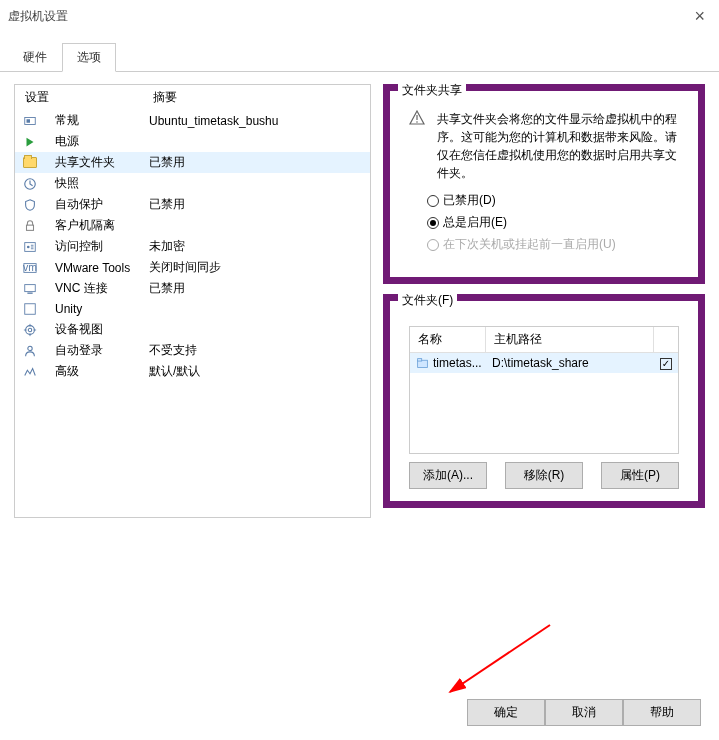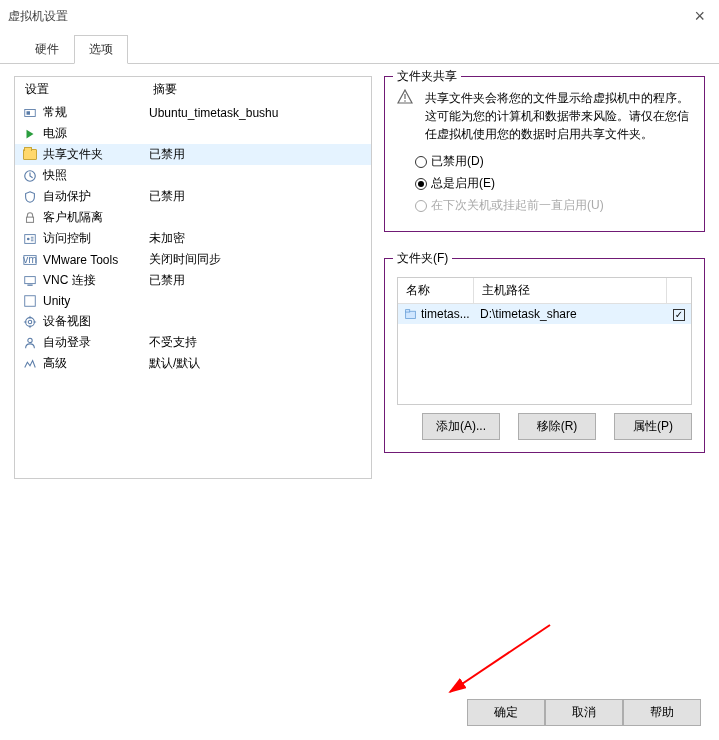--- a/index.html
+++ b/index.html
@@ -1,32 +1,32 @@
 <!DOCTYPE html>
 <html><head>
   <meta charset="utf-8">
   <style>
     *{box-sizing:border-box;margin:0;padding:0;font-family:"Microsoft YaHei","Segoe UI",sans-serif;font-size:12px}
     body{background:#fff;width:719px;height:740px;position:relative;color:#000;overflow:hidden}
     .titlebar{display:flex;align-items:center;justify-content:space-between;height:26px;padding:16px 8px;color:#444}
     .titlebar .close{font-size:18px;color:#555;font-weight:200;padding:0 6px;cursor:pointer}
-    .tabs{display:flex;border-bottom:1px solid #ccc;padding-left:20px;margin-top:2px}
+    .tabs{display:flex;border-bottom:1px solid #ccc;padding-left:8px;margin-top:10px}
     .tab{padding:5px 14px;border:1px solid transparent;border-bottom:none;cursor:pointer;color:#333;position:relative;top:1px}
     .tab.active{border-color:#ccc;background:#fff;border-bottom:1px solid #fff}
     .content{display:flex;gap:12px;padding:12px 14px}
     .left-panel{width:358px;border:1px solid #ccc}
     .list-header{display:flex;padding:4px 8px 4px 10px}
     .col1{width:128px}
     .col2{flex:1}
     .list-body{}
     .row{display:flex;align-items:center;padding:2px 4px 2px 6px;cursor:pointer}
     .row.selected{background:#e5f3ff}
-    .icon{width:18px;height:16px;display:inline-flex;align-items:center;justify-content:center;margin-right:4px;color:#3b82f6}
+    .icon{width:18px;height:16px;display:inline-flex;align-items:center;justify-content:center;margin-right:16px;color:#3b82f6}
     .right-panel{flex:1}
-    .group{border:1px solid #701a75;padding:12px;margin-bottom:26px;position:relative}
+    .group{border:7px solid #701a75;padding:19px;margin-bottom:10px;position:relative}
     .group-title{position:absolute;top:-9px;left:8px;background:#fff;padding:0 4px}
     .warning{display:flex;gap:12px;margin-bottom:10px}
     .warning-icon{color:#888;flex-shrink:0}
     .warning-text{line-height:1.5}
     .radio-group{margin-left:18px}
     .radio-row{display:flex;align-items:center;gap:4px;margin:5px 0;cursor:pointer}
     .radio{width:12px;height:12px;border:1px solid #333;border-radius:50%;display:inline-flex;align-items:center;justify-content:center}
     .radio.checked::after{content:"";width:6px;height:6px;background:#000;border-radius:50%}
     .radio.disabled{border-color:#aaa}
     .radio-row.disabled{color:#aaa;cursor:default}

